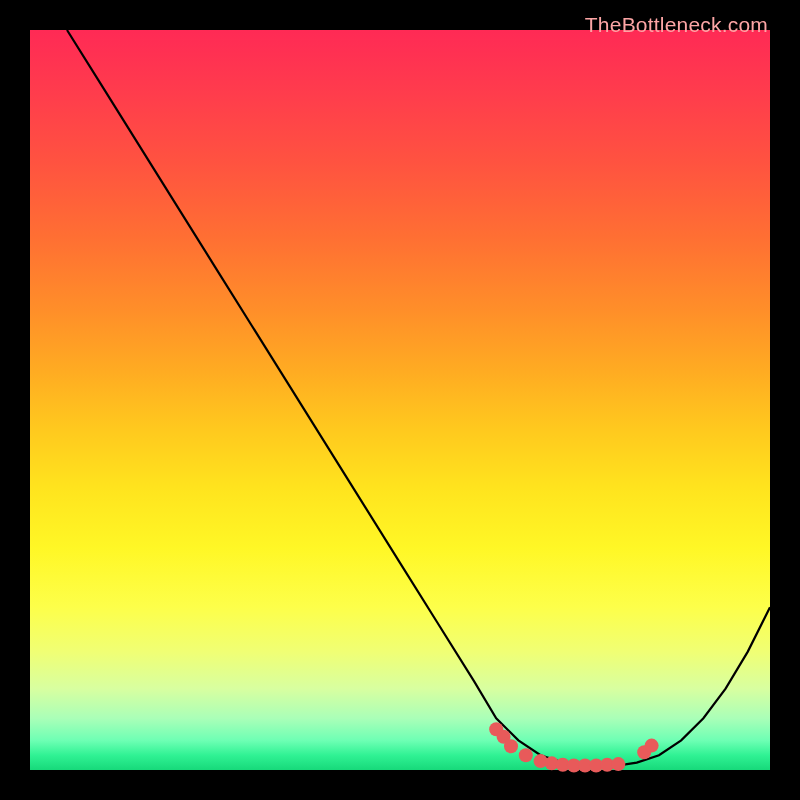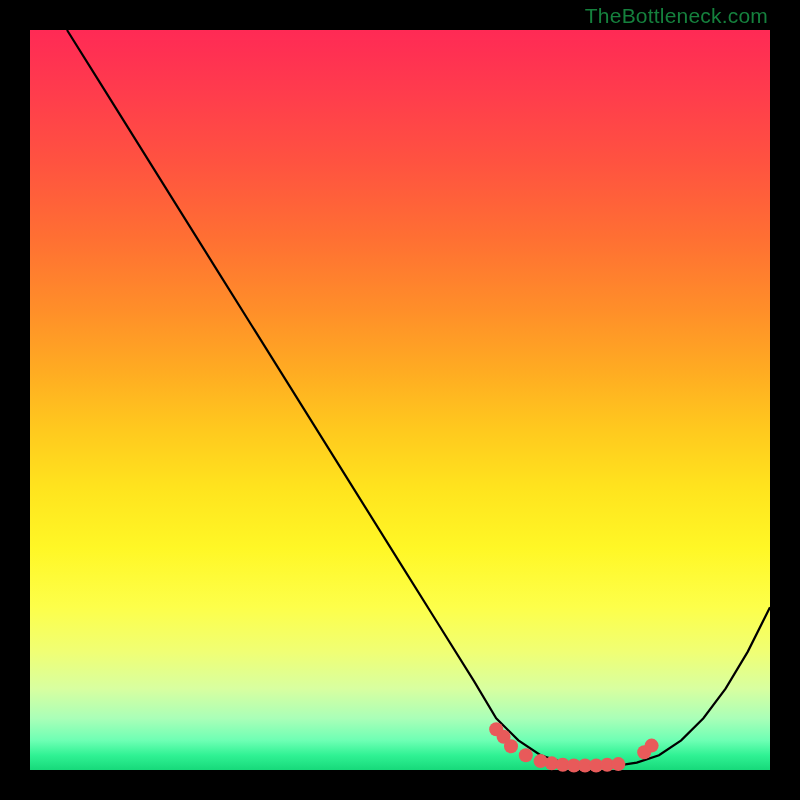--- a/index.html
+++ b/index.html
@@ -41,23 +41,23 @@
       #f0ff74 84%,
       #d8ffa0 89%,
       #aaffb8 93%,
       #6effb4 96%,
       #30f294 98%,
       #17d97a 100%
     );
   }
   .watermark {
     position: absolute;
-    top: 4px;
+    top: 13px;
     right: 32px;
-    color: #15803d;
+    color: #fca5a5;
     font-size: 21px;
     letter-spacing: 0.2px;
     font-weight: 400;
   }
   svg.curve {
     position: absolute;
     top: 30px;
     left: 30px;
     width: 740px;
     height: 740px;

